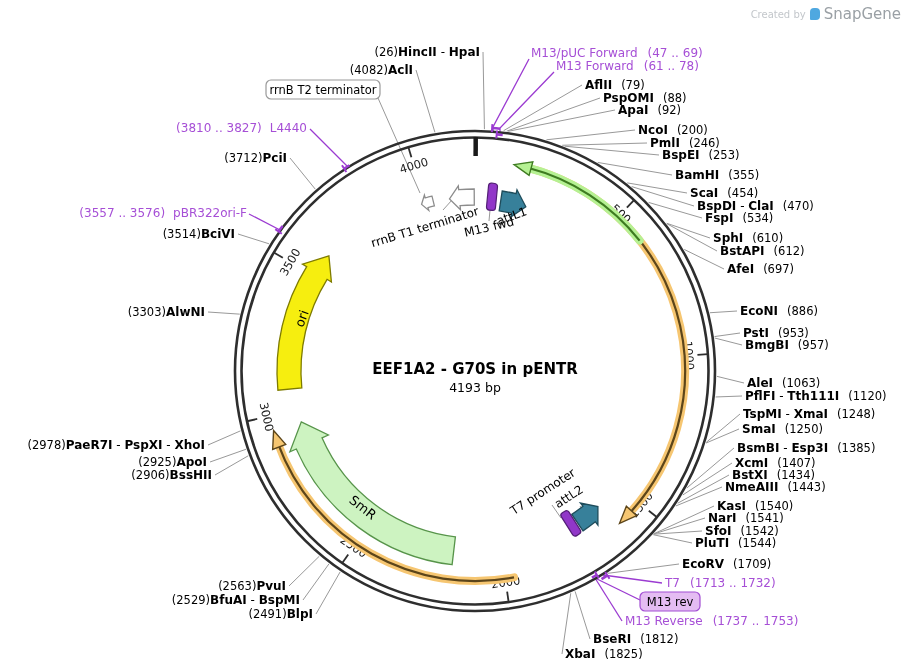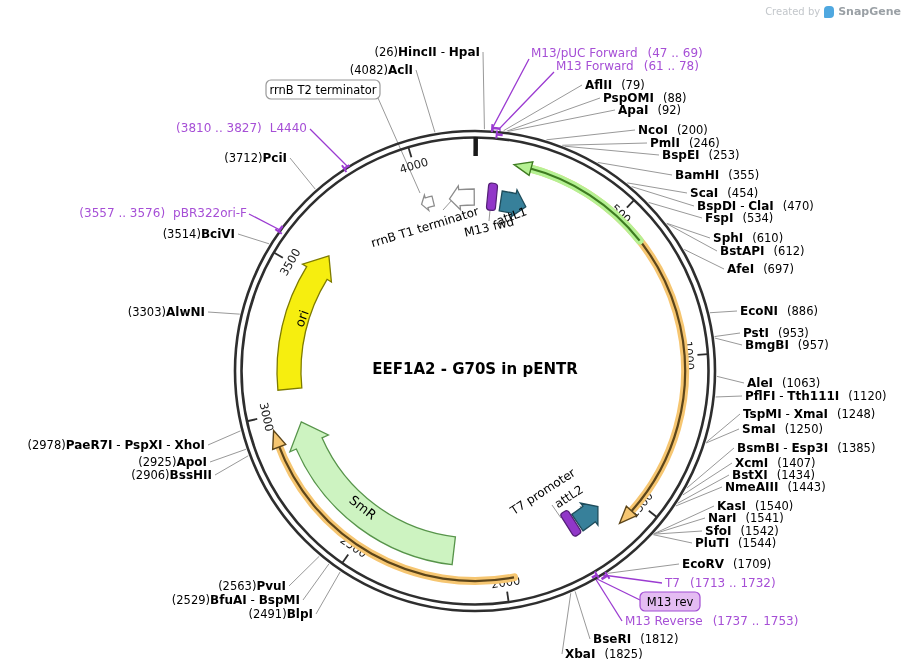--- a/index.html
+++ b/index.html
@@ -4,21 +4,21 @@
 <style>
   html,body{margin:0;padding:0;background:#fff;}
   .stage{position:relative;width:909px;height:668px;background:#fff;overflow:hidden;
          font-family:"DejaVu Sans","Liberation Sans",sans-serif;}
   svg{position:absolute;left:0;top:0;}
   .title-block{position:absolute;left:275px;top:360px;width:400px;text-align:center;pointer-events:none;}
   .title-block .name{font-size:15px;font-weight:bold;color:#000;}
   .title-block .size{font-size:12.5px;color:#000;margin-top:2px;}
   .watermark{position:absolute;top:5px;right:8px;display:flex;align-items:center;gap:4px;
              font-size:10px;color:#c3c7cb;}
-  .watermark .brand{color:#9aa0a5;font-size:11px;font-weight:bold;}
+  .watermark .brand{color:#9aa0a5;font-size:15px;}
   .logo{display:inline-block;width:10px;height:12px;background:#4fa8e0;border-radius:4px 4px 4px 1px;}
   text{font-family:"DejaVu Sans","Liberation Sans",sans-serif;}
 </style>
 </head>
 <body>
 
 <div class="stage">
   <svg id="map" width="909" height="668" viewBox="0 0 909 668">
       <line x1="483" y1="52" x2="484.42613904289897" y2="129.18364839667288" stroke="#999999" stroke-width="1"></line>
       <line x1="582" y1="85" x2="503.58134201827585" y2="130.69372274442281" stroke="#999999" stroke-width="1"></line>
@@ -178,19 +178,20 @@
       <text x="513" y="220" font-size="12" fill="#000" text-anchor="middle" transform="rotate(-20 513 220)">attL1</text>
       <text x="490" y="231" font-size="12" fill="#000" text-anchor="middle" transform="rotate(-13 490 231)">M13 fwd</text>
       <text x="426" y="231" font-size="12" fill="#000" text-anchor="middle" transform="rotate(-17 426 231)">rrnB T1 terminator</text>
       <text x="545" y="495" font-size="12" fill="#000" text-anchor="middle" transform="rotate(-33 545 495)">T7 promoter</text>
       <text x="571" y="500" font-size="12" fill="#000" text-anchor="middle" transform="rotate(-33 571 500)">attL2</text>
       <text x="360" y="511" font-size="13" fill="#000" text-anchor="middle" transform="rotate(38 360 511)">SmR</text>
       <text x="306" y="320" font-size="13" fill="#000" text-anchor="middle" transform="rotate(-70 306 320)">ori</text>
     </svg>
   <div class="title-block">
     <div class="name">EEF1A2 - G70S in pENTR</div>
+    <div class="size">4193 bp</div>
   </div>
   <div class="watermark">
     <span>Created by</span>
     <span class="logo"></span>
     <span class="brand">SnapGene</span>
   </div>
 </div>
 
 </body></html>

